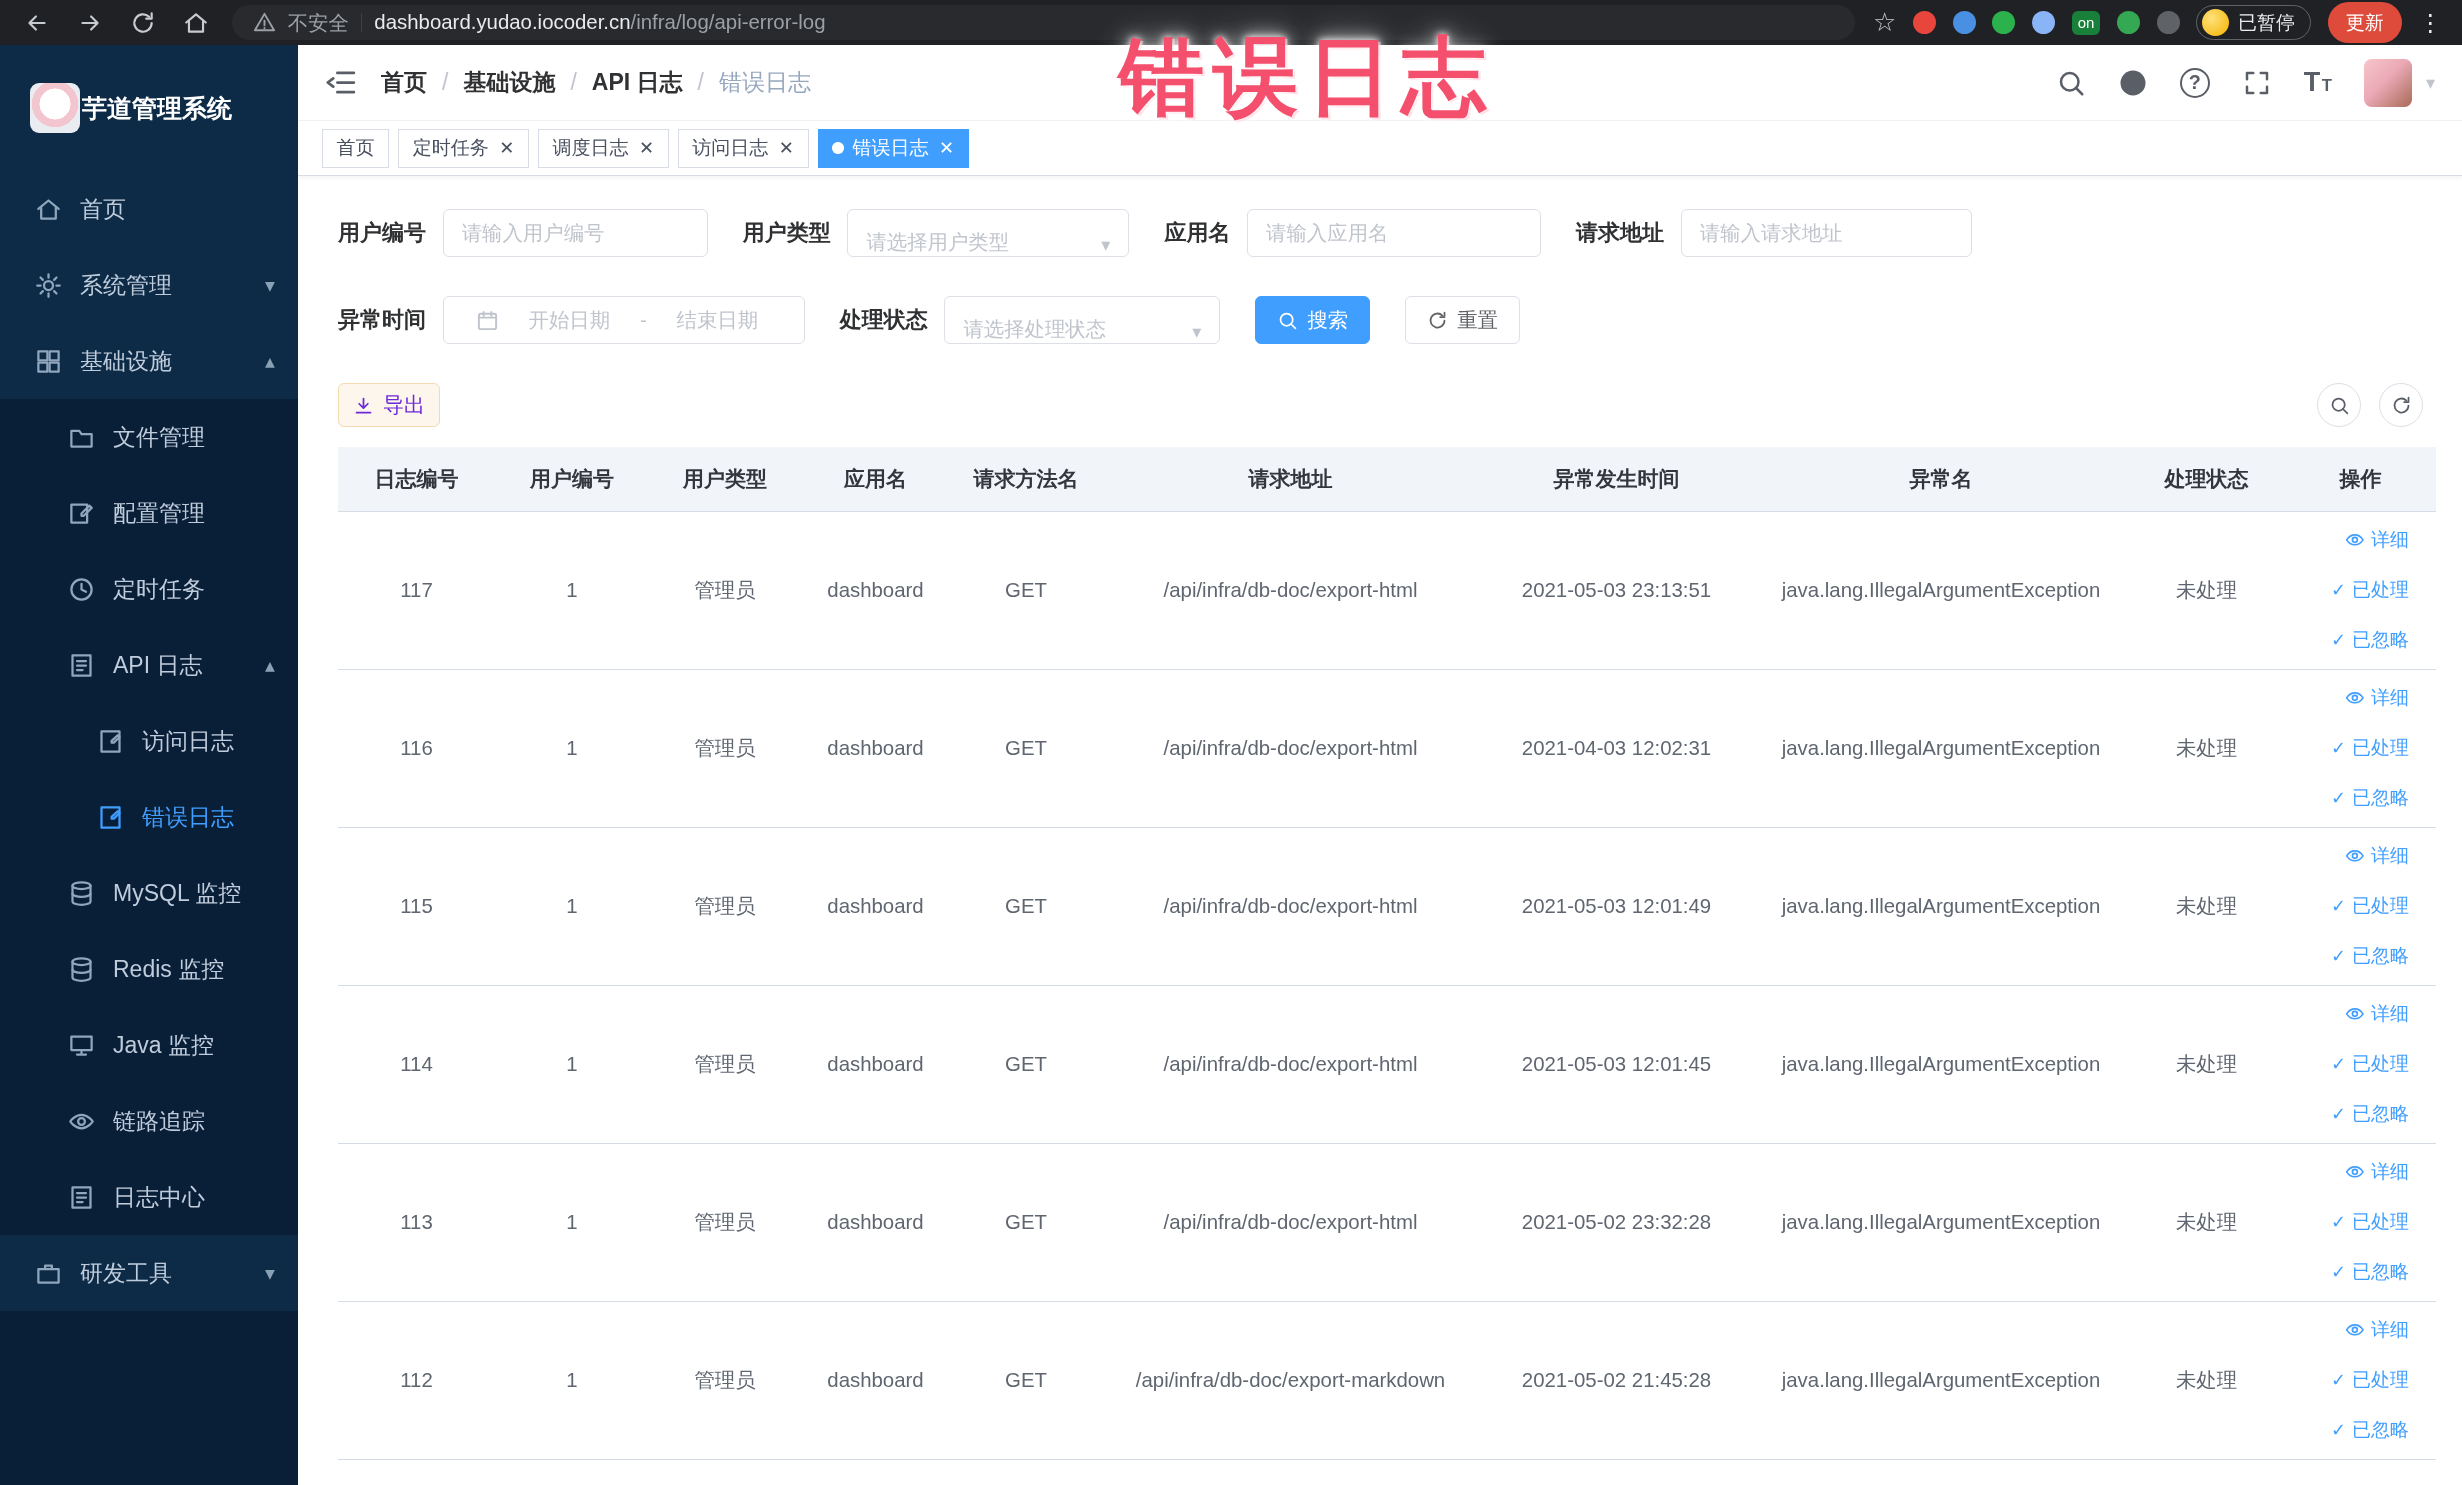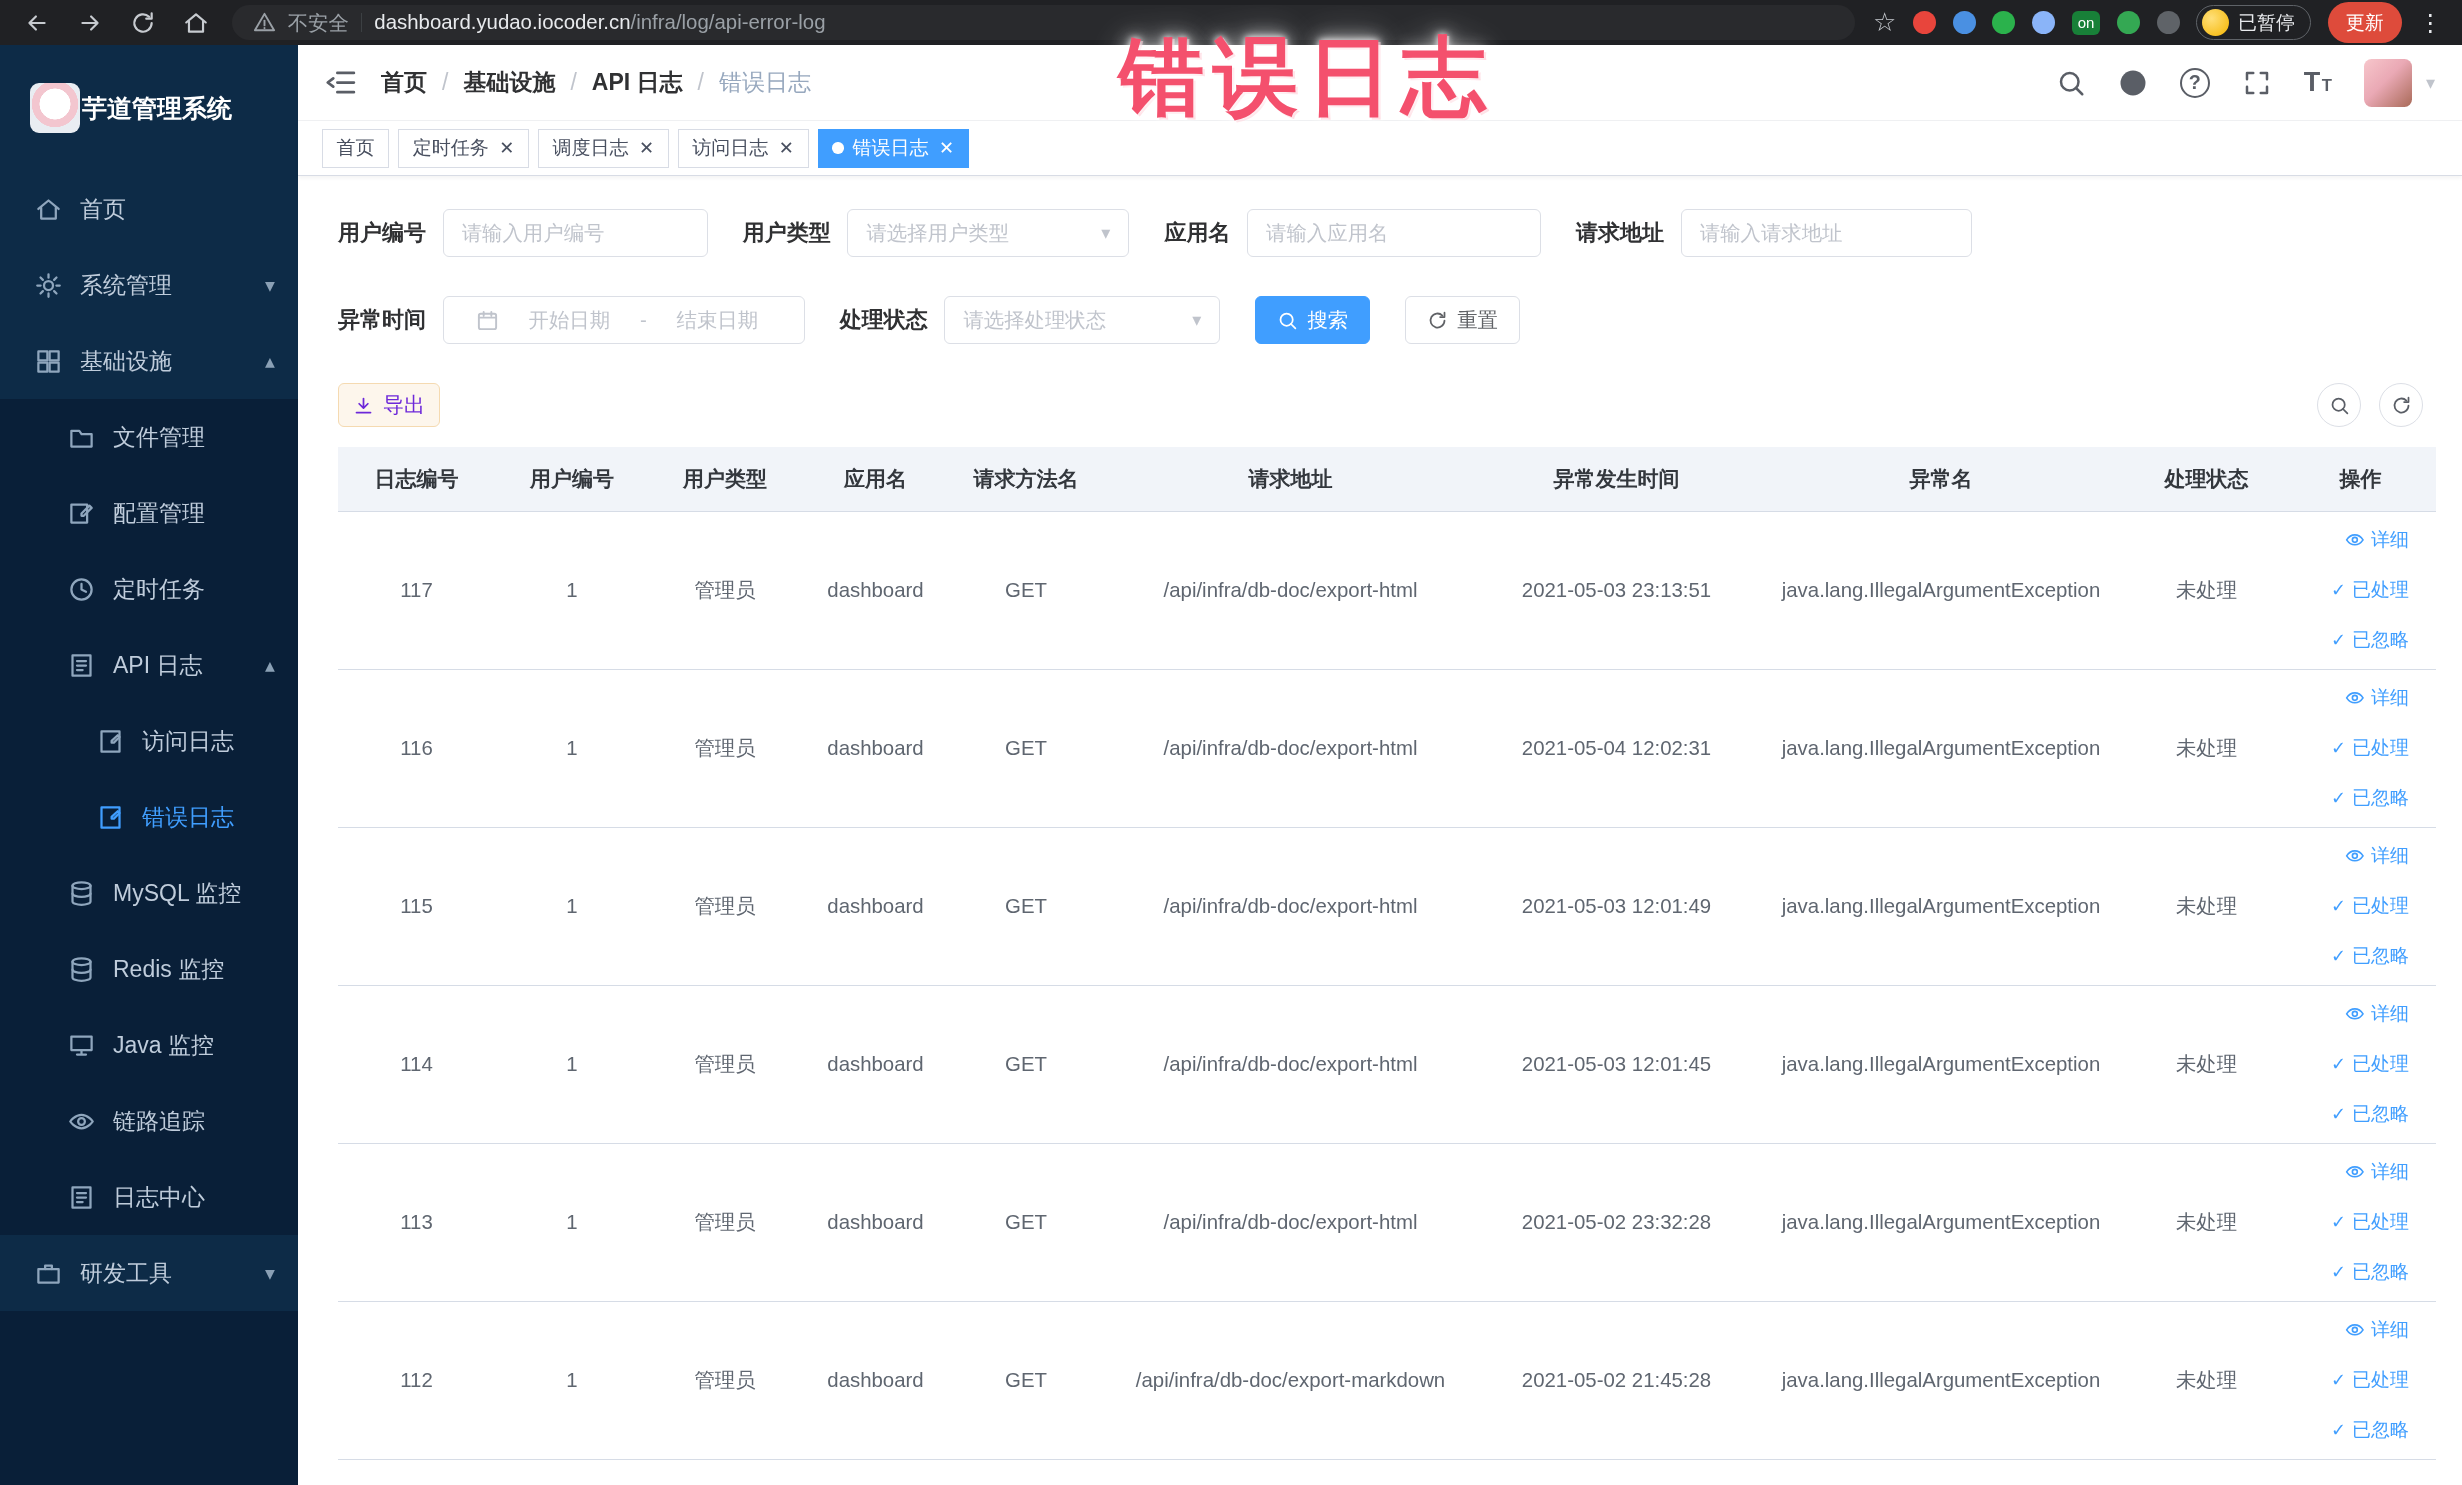--- a/index.html
+++ b/index.html
@@ -70,21 +70,21 @@
   .tag.active{background:#409eff;border-color:#409eff;color:#fff;}
 
   
   .content{flex:1;padding:33px 33px 0;min-height:0;overflow:hidden;margin-left:7px;}
   .filter-row{display:flex;align-items:center;gap:35px;margin-bottom:39px;}
   .f-item{display:flex;align-items:center;gap:16.7px;}
   .f-label{font-size:22px;font-weight:700;color:#303133;white-space:nowrap;}
   .inp{height:48px;border:1.5px solid #dcdfe6;border-radius:6px;padding:0 18px;font-size:20.4px;color:#606266;outline:none;font-family:inherit;}
   .inp::placeholder{color:#c0c4cc;}
   .w350{width:265px}.w372{width:282px}.w388{width:294px}.w385{width:291px}.w365{width:276px}
-  .selectbox{display:flex;align-items:center;justify-content:space-between;height:48px;border:1.5px solid #dcdfe6;border-radius:6px;padding:0 18px;background:#fff;font-size:20.4px;color:#c0c4cc;cursor:pointer;gap:40px;}
+  .selectbox{display:flex;align-items:flex-end;justify-content:space-between;height:48px;border:1.5px solid #dcdfe6;border-radius:6px;padding:0 18px;background:#fff;font-size:20.4px;color:#c0c4cc;cursor:pointer;gap:40px;}
   .selectbox .caret{font-size:18px;color:#c0c4cc;}
   .daterange{display:flex;align-items:center;gap:10.6px;height:48px;width:362px;border:1.5px solid #dcdfe6;border-radius:6px;padding:0 32px;font-size:20.4px;cursor:pointer;}
   .daterange .ic{width:23px;height:23px;color:#c0c4cc;flex-shrink:0;fill:none;stroke:currentColor;stroke-width:2;stroke-linecap:round;stroke-linejoin:round;}
   .daterange input{border:none;width:120px;font-size:20.4px;color:#606266;outline:none;font-family:inherit;text-align:center;}
   .daterange input::placeholder{color:#c0c4cc;}
   .dsep{color:#c0c4cc;}
   .btn{display:inline-flex;align-items:center;gap:9px;height:48px;padding:0 21px;border-radius:6px;border:1.5px solid #dcdfe6;background:#fff;color:#606266;font-size:20.4px;cursor:pointer;font-family:inherit;}
   .btn .ic{width:21px;height:21px;fill:none;stroke:currentColor;stroke-width:2;stroke-linecap:round;stroke-linejoin:round;}
   .btn.primary{background:#409eff;border-color:#409eff;color:#fff;}
   .btn.warnp{background:#fdf6ec;border-color:#f5dab1;color:#6d28d9;height:44px;padding:0 14px;font-size:21px;}
@@ -500,21 +500,21 @@
                 </div>
               </td>
             </tr>
             <tr>
               <td>116</td>
               <td>1</td>
               <td>管理员</td>
               <td>dashboard</td>
               <td>GET</td>
               <td>/api/infra/db-doc/export-html</td>
-              <td>2021-05-04 12:02:31</td>
+              <td>2021-04-03 12:02:31</td>
               <td>java.lang.IllegalArgumentException</td>
               <td>未处理</td>
               <td>
                 <div class="ops-stack">
                   <a class="op">
                       <svg class="ic" viewBox="0 0 24 24">
                         <path d="M2 12s4-6 10-6 10 6 10 6-4 6-10 6S2 12 2 12Z"></path>
                         <circle cx="12" cy="12" r="3"></circle>
                       </svg>
                       <span>详细</span>

